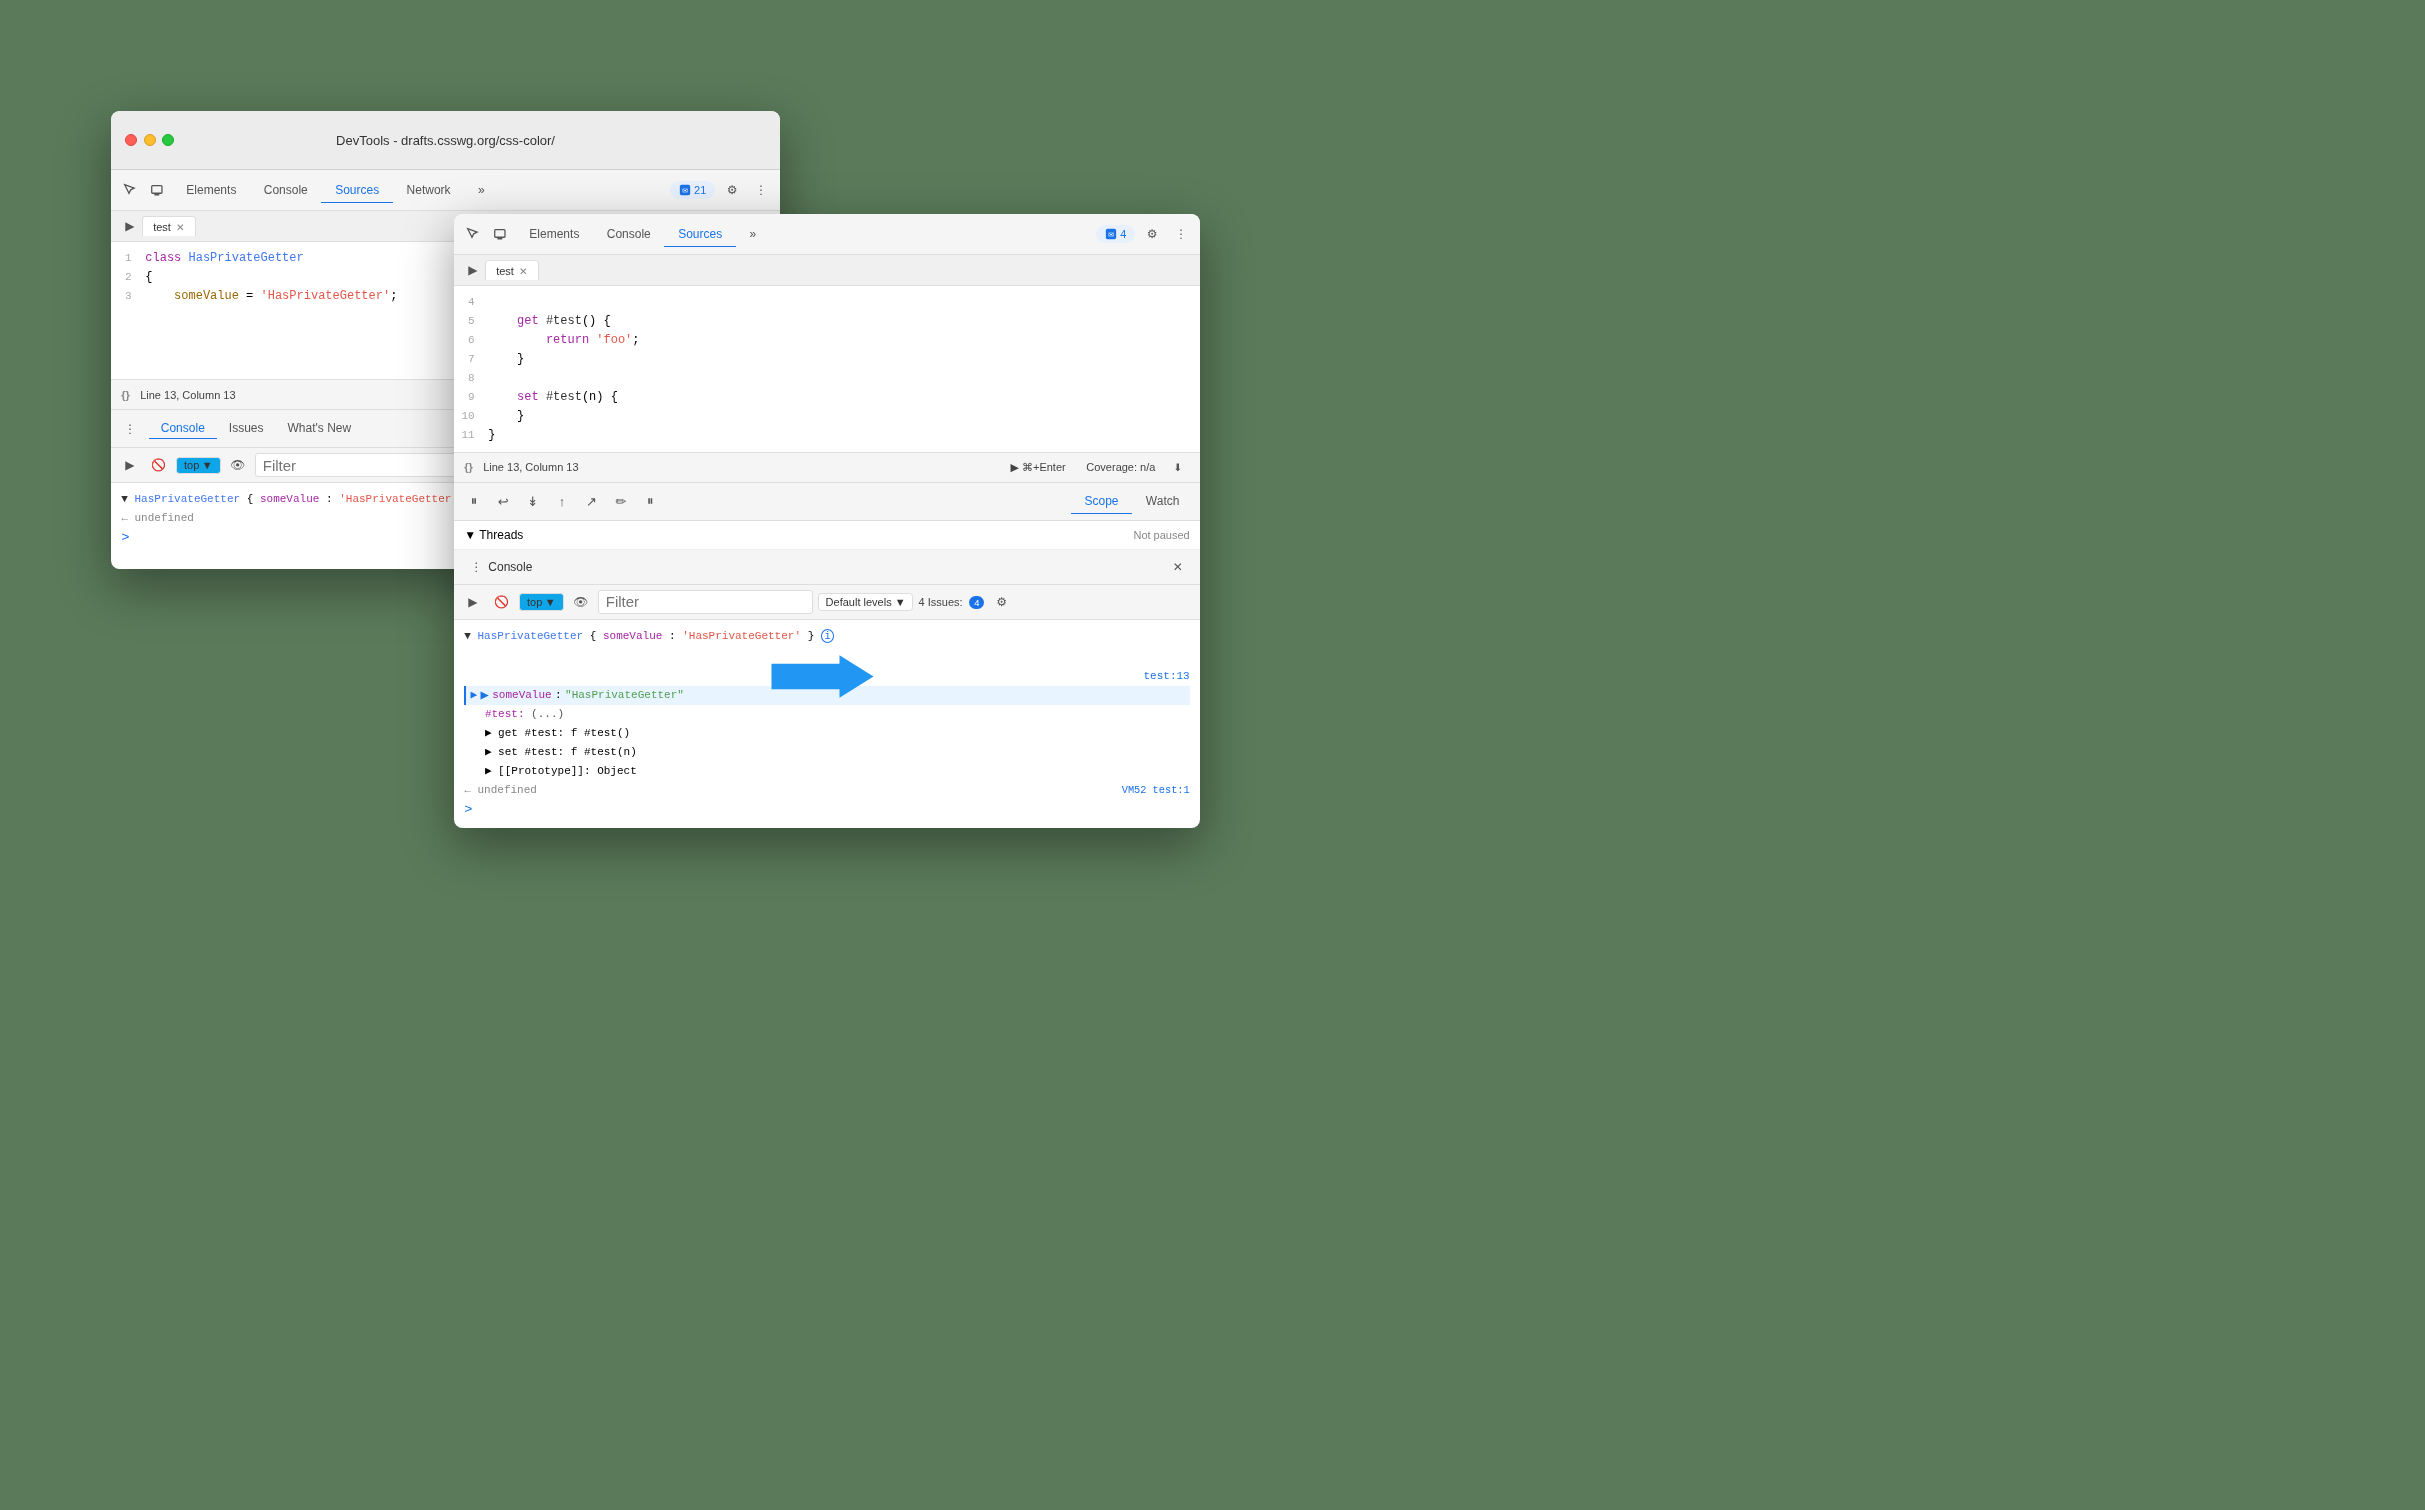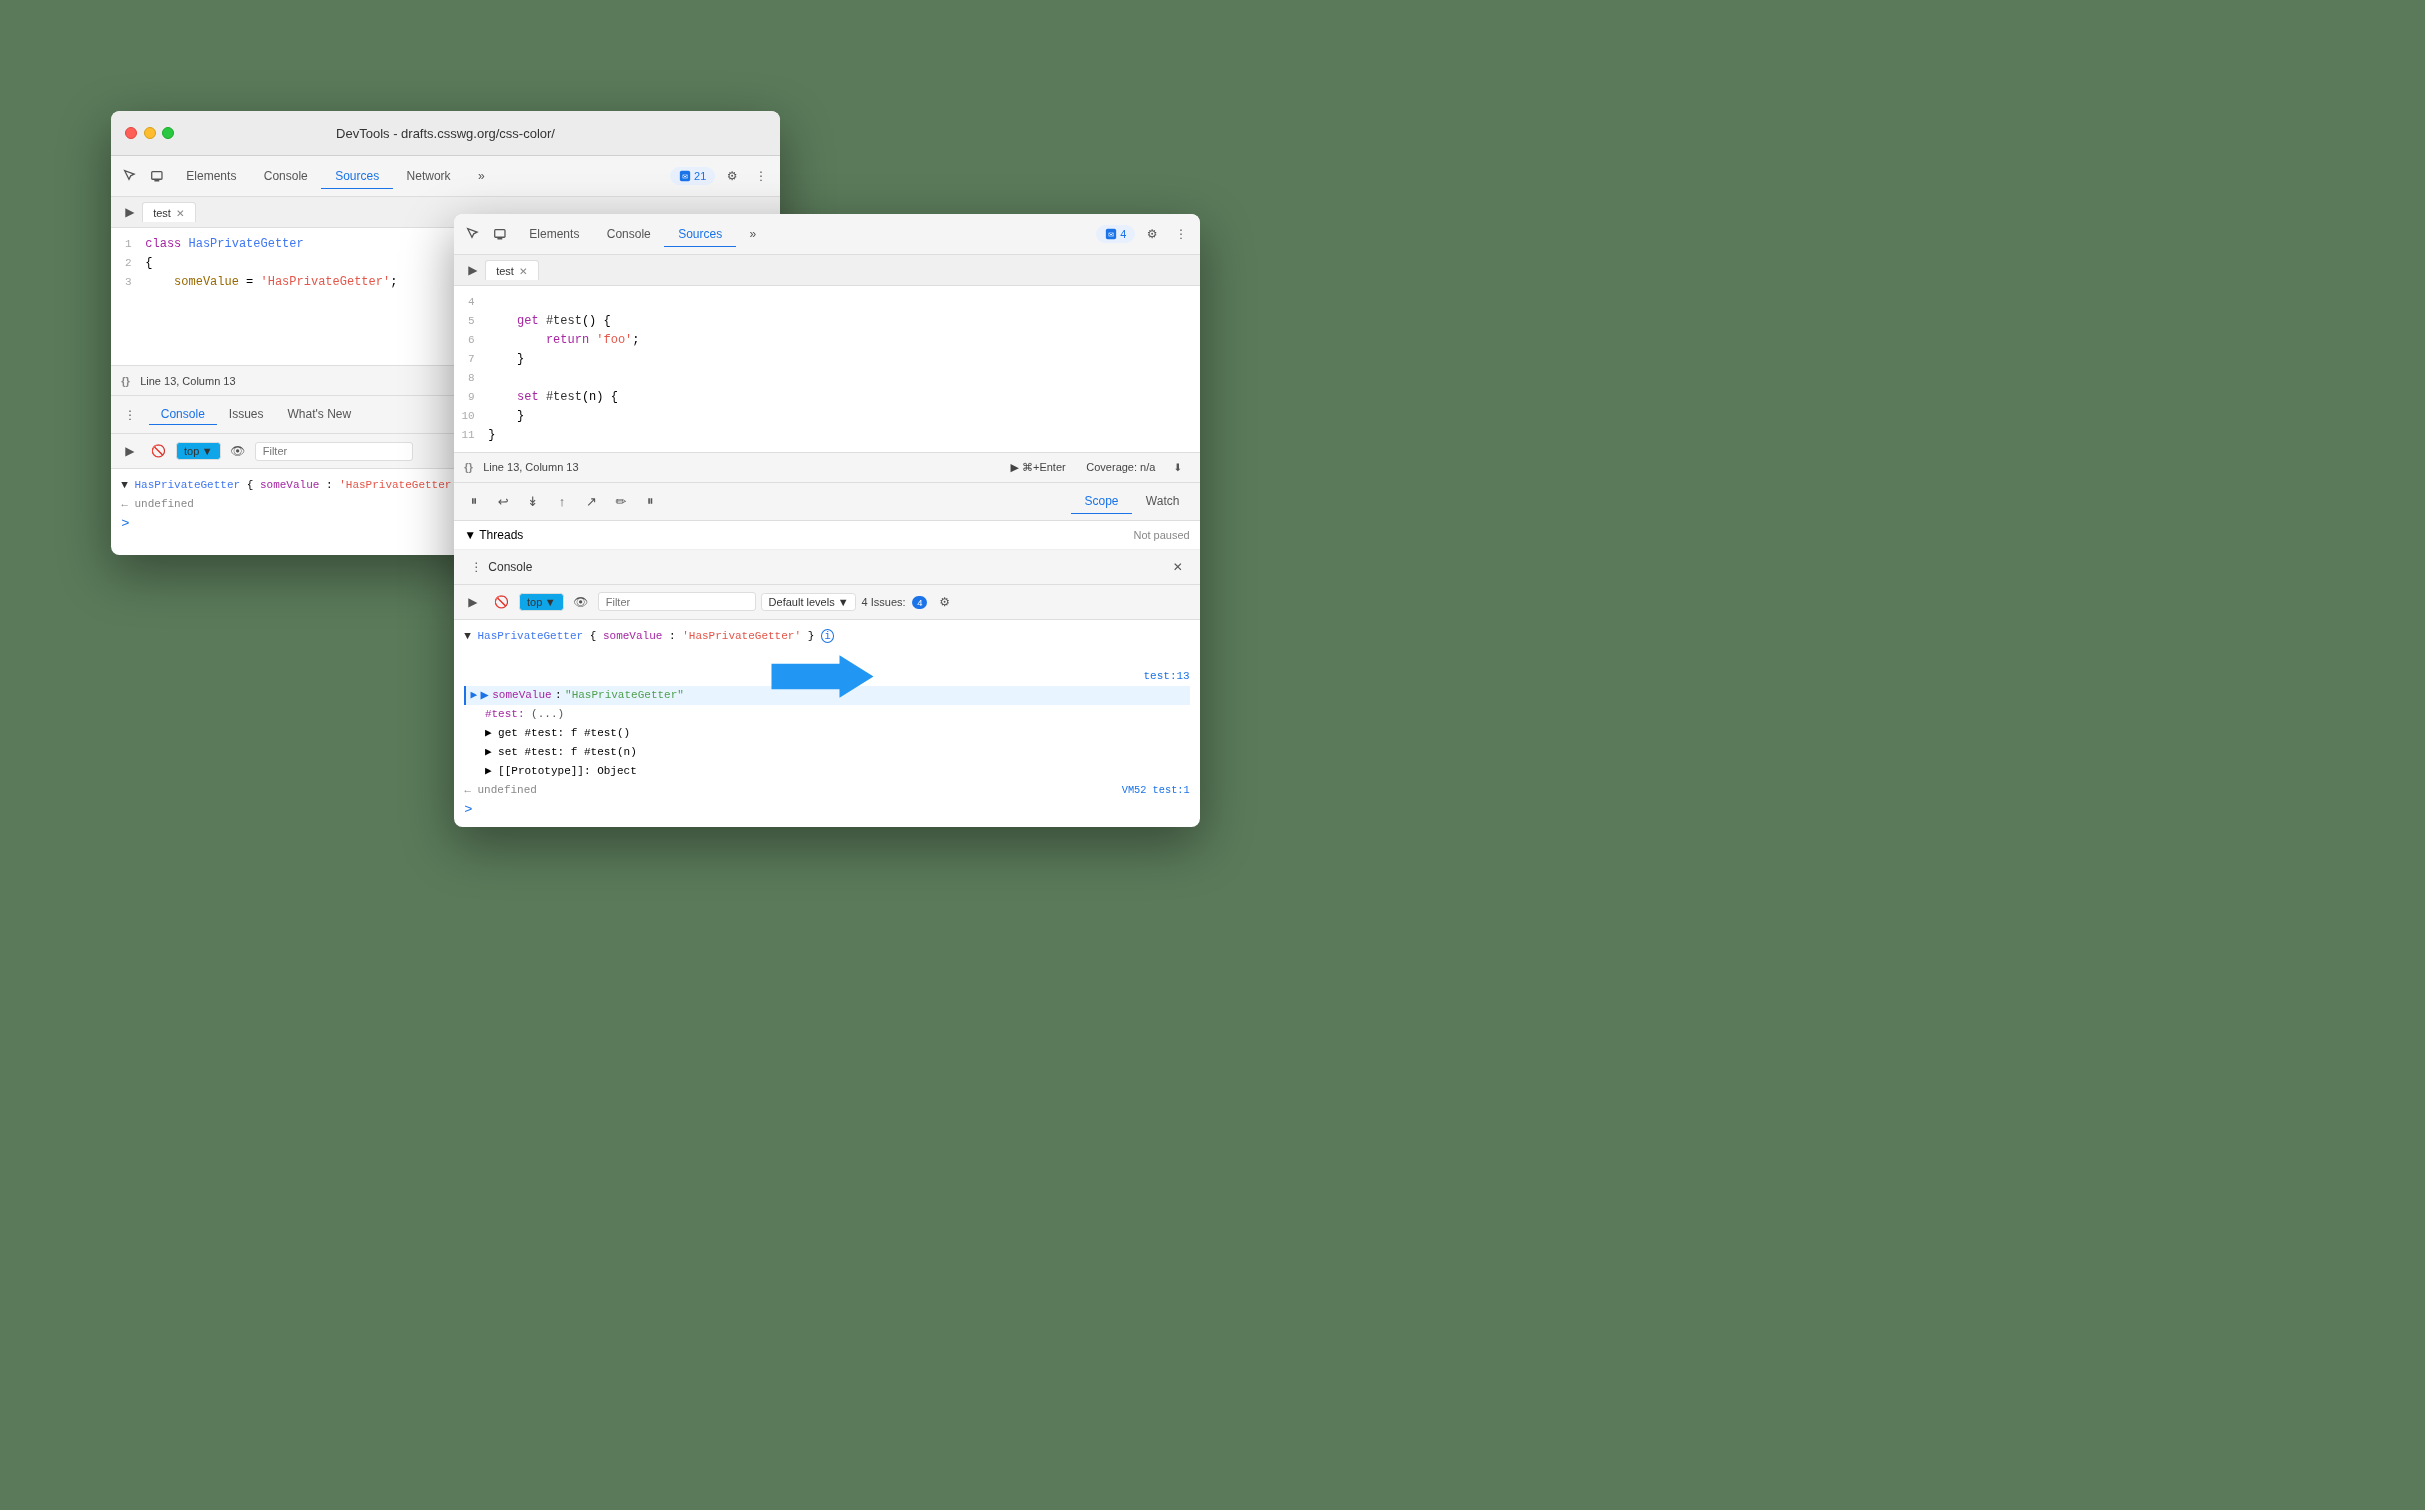--- a/index.html
+++ b/index.html
@@ -31,21 +31,21 @@
     .window-front {
       width: 746px;
       top: 206px;
       left: 411px;
     }
 
     
     .title-bar {
       background: #ececec;
       border-bottom: 0.9px solid #d0d0d0;
-      height: 45px;
+      height: 59px;
       display: flex;
       align-items: center;
       padding: 0 13.7px;
       position: relative;
     }
 
     .traffic-lights {
       display: flex;
       gap: 6.9px;
       align-items: center;
@@ -249,21 +249,21 @@
       gap: 5.1px;
       padding: 5.1px 6.9px;
       background: #f5f5f5;
       border-bottom: 0.9px solid #ddd;
     }
 
     .console-filter-input {
       border: 0.9px solid #ddd;
       border-radius: 3px;
       padding: 2.6px 6.9px;
-      font-size: 11px;
+      font-size: 15px;
       color: #333;
       background: white;
       min-width: 103px;
     }
 
     .top-badge {
       display: flex;
       align-items: center;
       gap: 2.6px;
       border: 0.9px solid #ddd;

